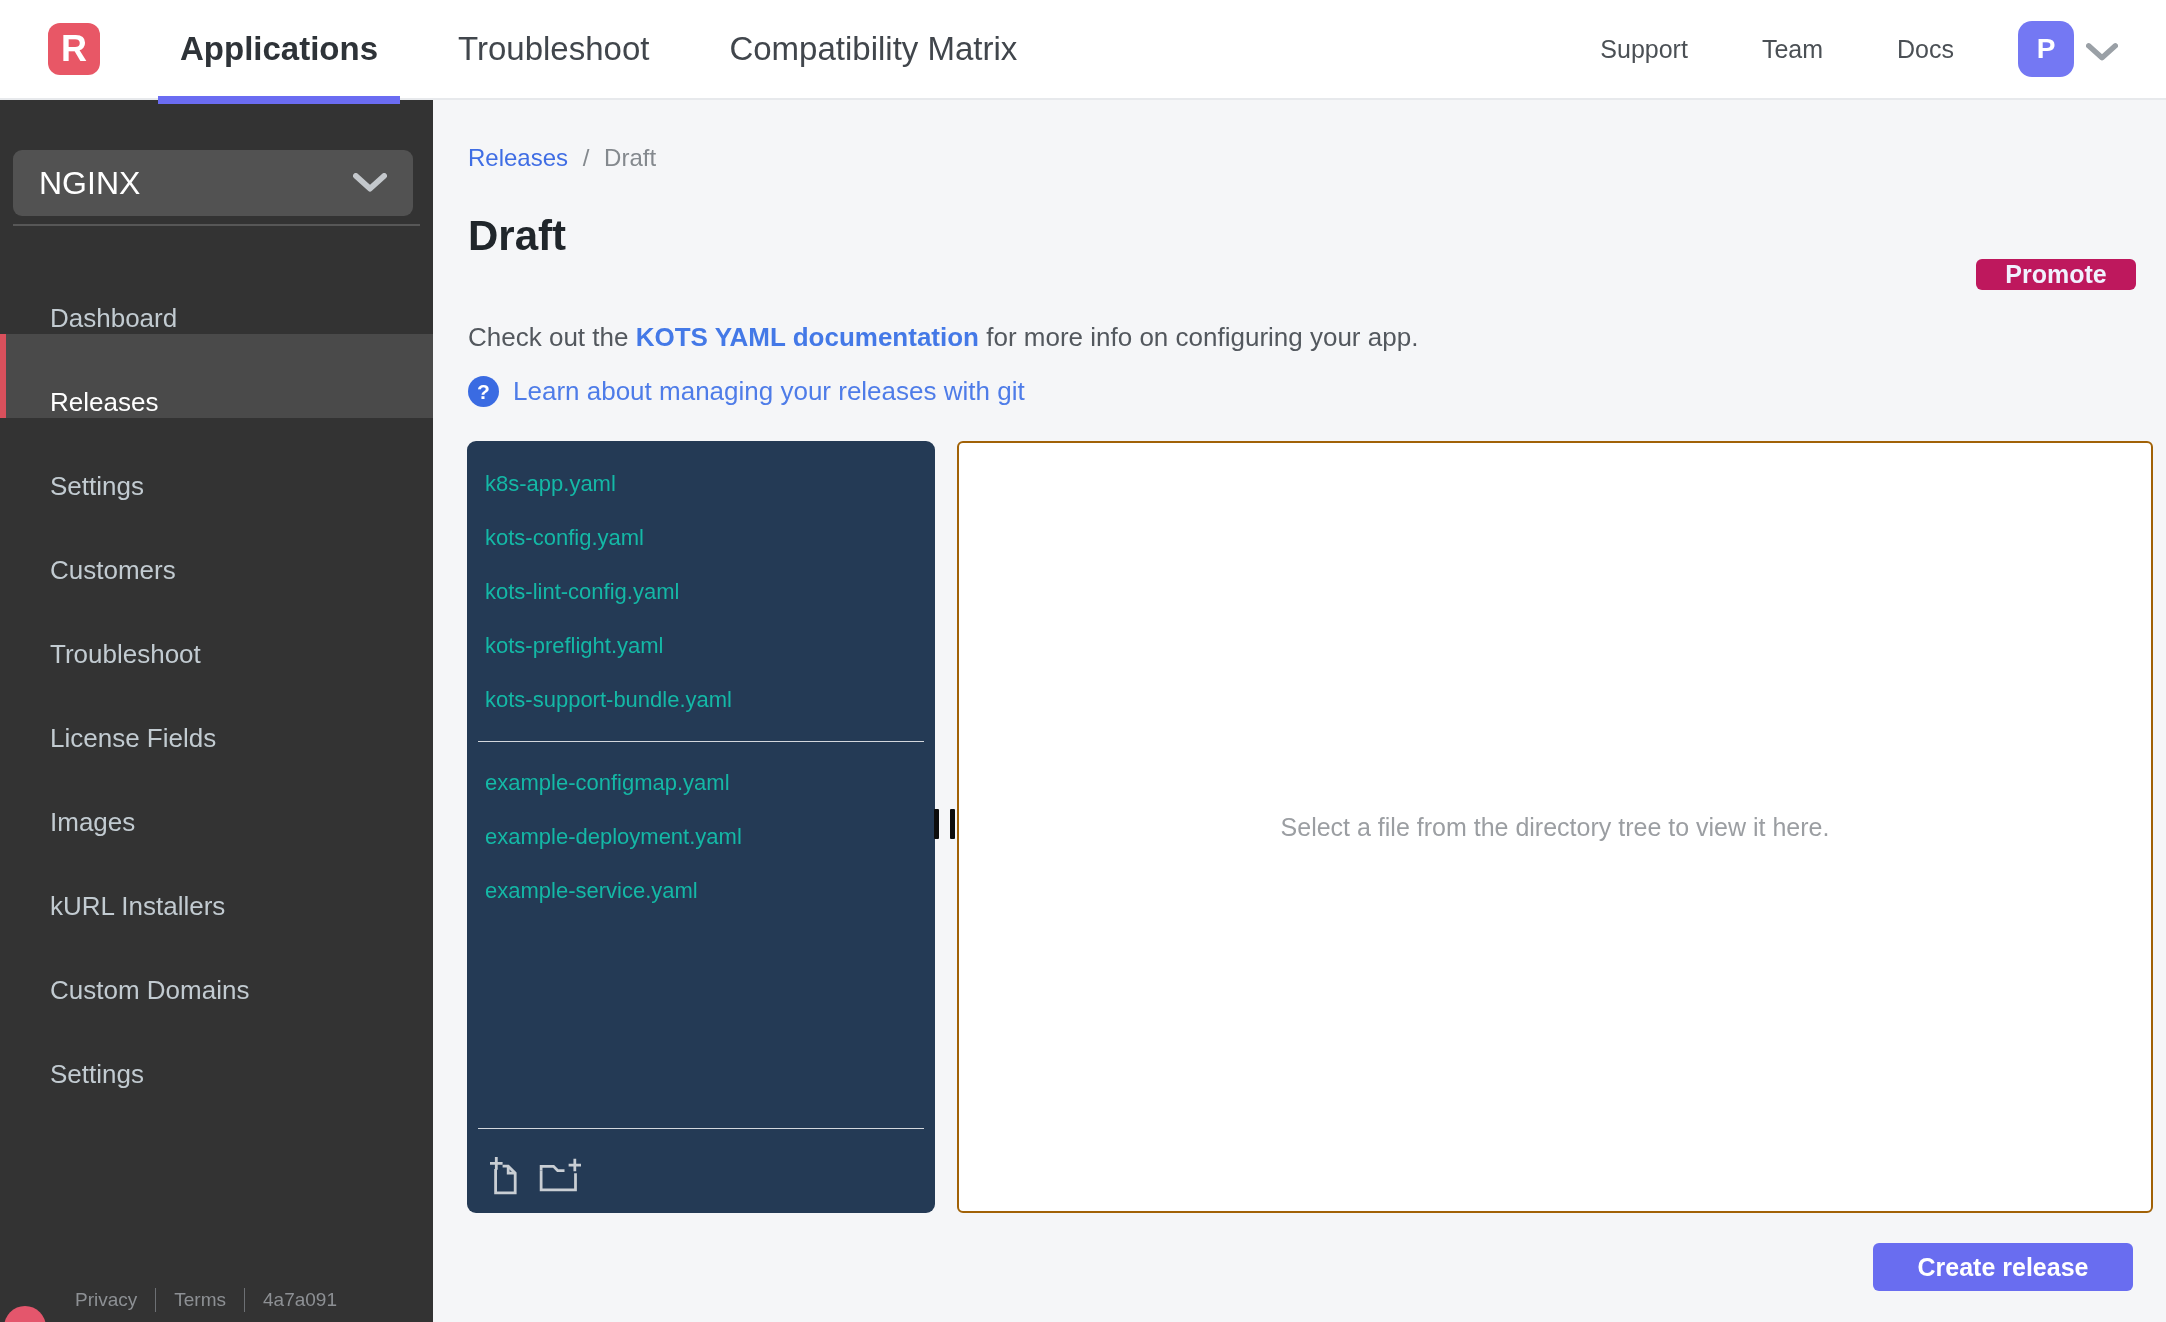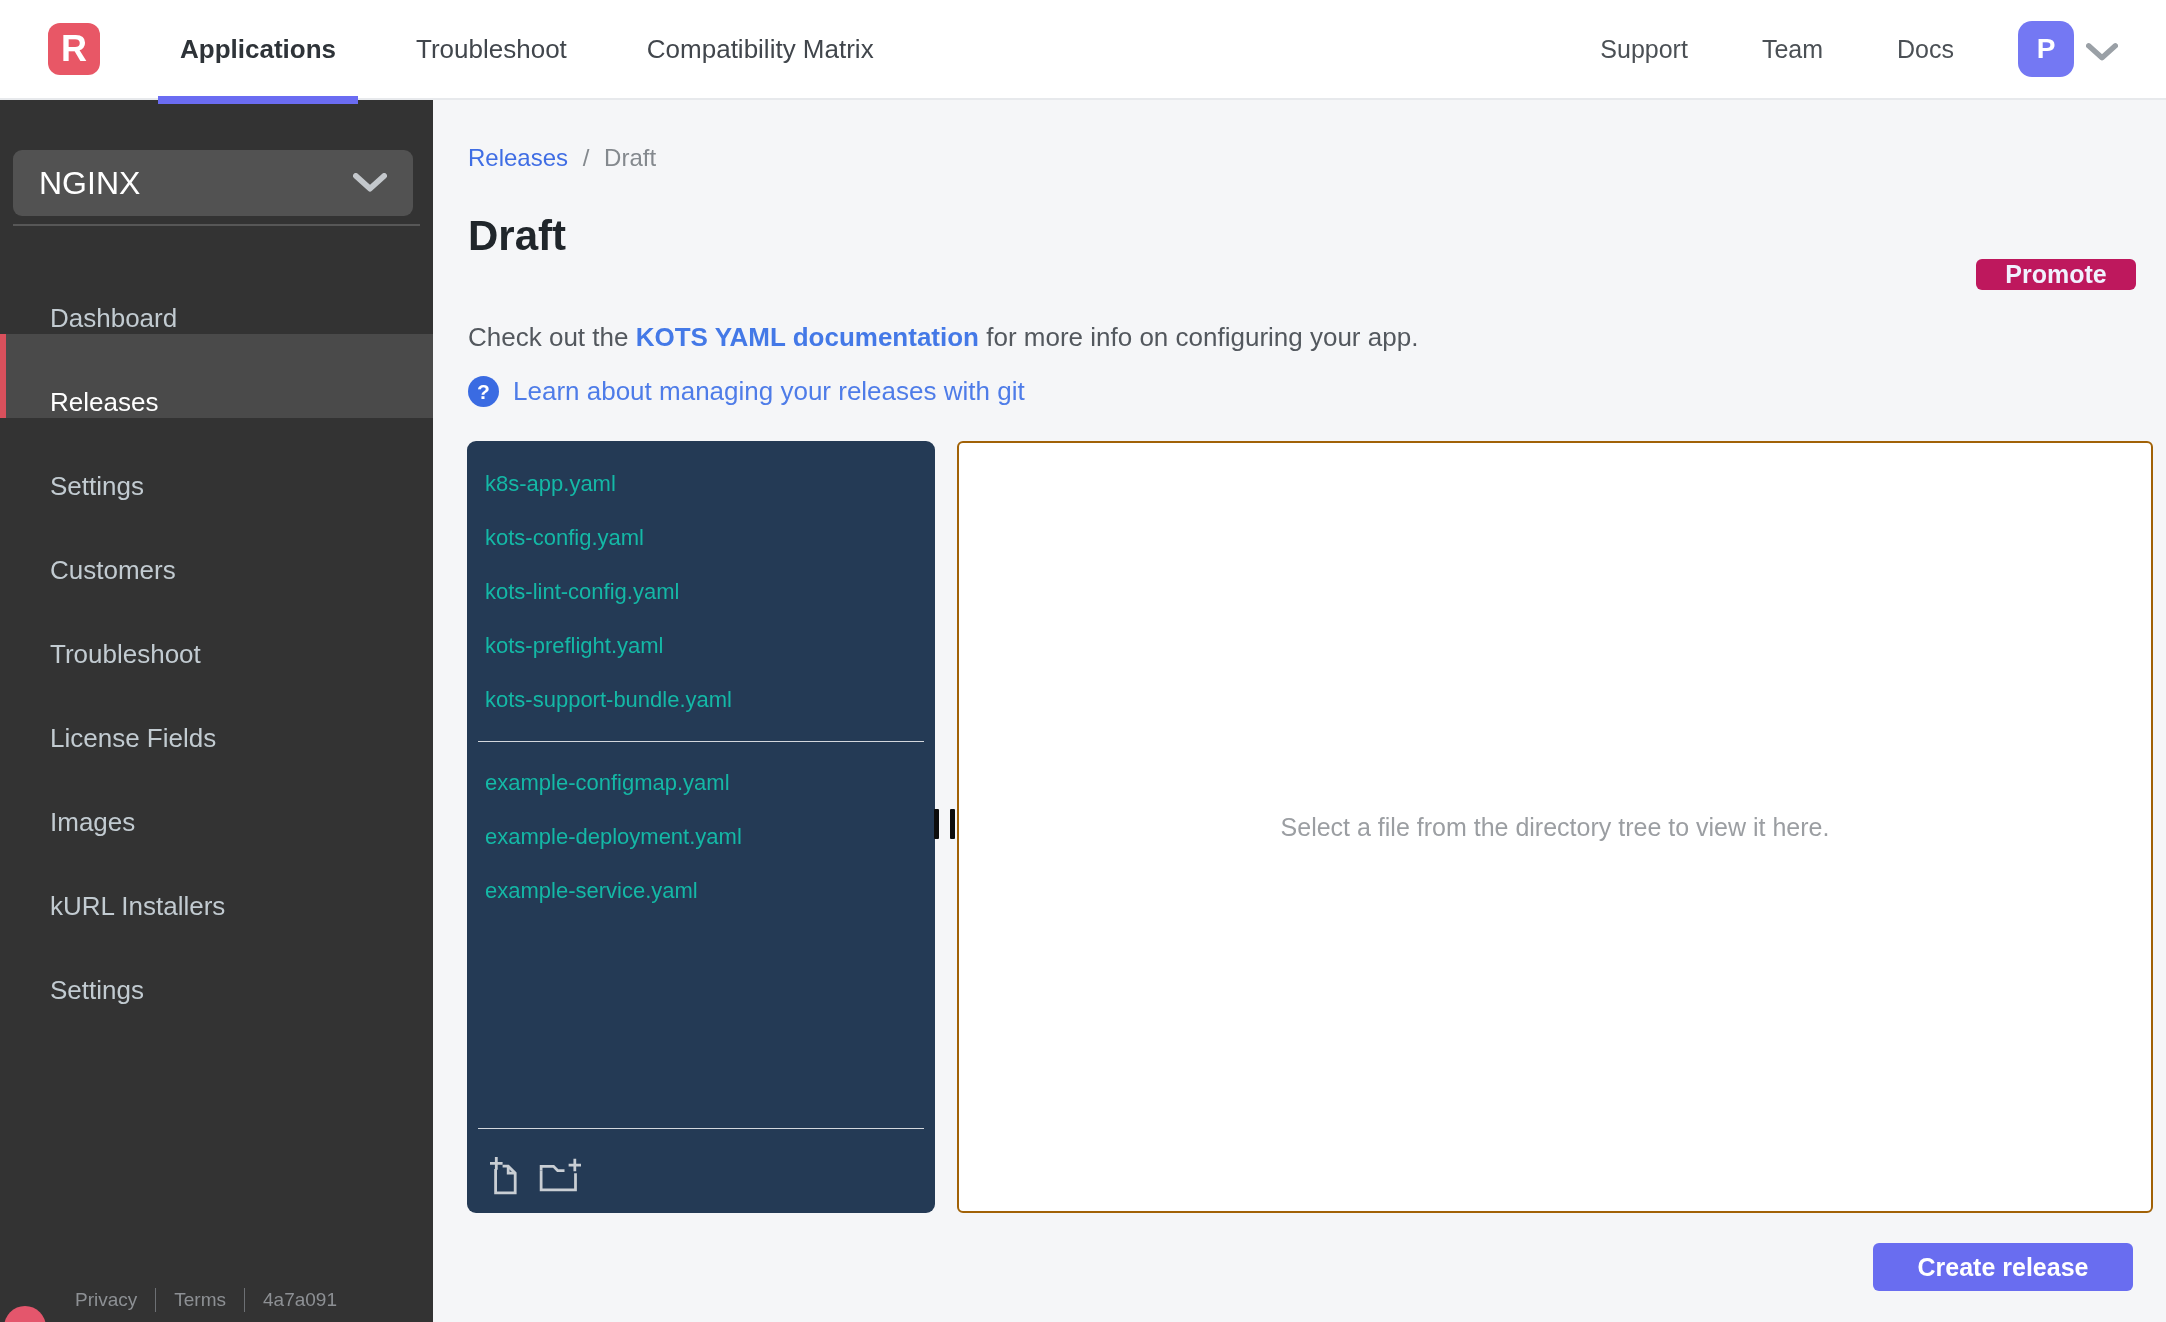--- a/index.html
+++ b/index.html
@@ -8,21 +8,21 @@
   a{text-decoration:none;cursor:pointer;}
 
   
   .topnav{position:absolute;top:0;left:0;right:0;height:100px;background:#fff;
     border-bottom:2px solid #e7e9ec;display:flex;align-items:center;z-index:5;}
   .logo{width:52px;height:52px;margin-left:48px;border-radius:12px;background:#e85766;
     display:flex;align-items:center;justify-content:center;flex:0 0 auto;}
   .logo span{color:#fff;font-weight:bold;font-size:36px;}
   .tabs{display:flex;height:100%;margin-left:40px;}
   .tab{position:relative;height:100%;display:flex;align-items:center;
-    padding:0 22px;margin:0 18px;font-size:26px;color:#41464c;justify-content:center;}
+    padding:0 22px;margin:0 18px;font-size:33px;color:#41464c;justify-content:center;}
   .tab.active{font-weight:bold;color:#2e3338;}
   .tab.active::after{content:"";position:absolute;left:0;right:0;bottom:-6px;height:8px;
     background:#6b6cf2;z-index:6;}
   .navlinks{display:flex;align-items:center;margin-left:auto;gap:74px;}
   .navlink{font-size:25px;color:#4b5055;}
   .avatar{width:56px;height:56px;margin-left:64px;border-radius:14px;background:#7478f3;
     display:flex;align-items:center;justify-content:center;}
   .avatar span{color:#fff;font-size:28px;font-weight:600;}
   .nav-chevron{margin:6px 48px 0 12px;cursor:pointer;}
 
@@ -164,20 +164,23 @@
       </a>
 
       <a class="side-item">
         <span>Images</span>
       </a>
 
       <a class="side-item">
         <span>kURL Installers</span>
       </a>
 
+      <a class="side-item">
+        <span>Custom Domains</span>
+      </a>
 
       <a class="side-item">
         <span>Settings</span>
       </a>
     </nav>
   <div class="side-footer">
     <a>Privacy</a>
     <span class="foot-sep"></span>
     <a>Terms</a>
     <span class="foot-sep"></span>

